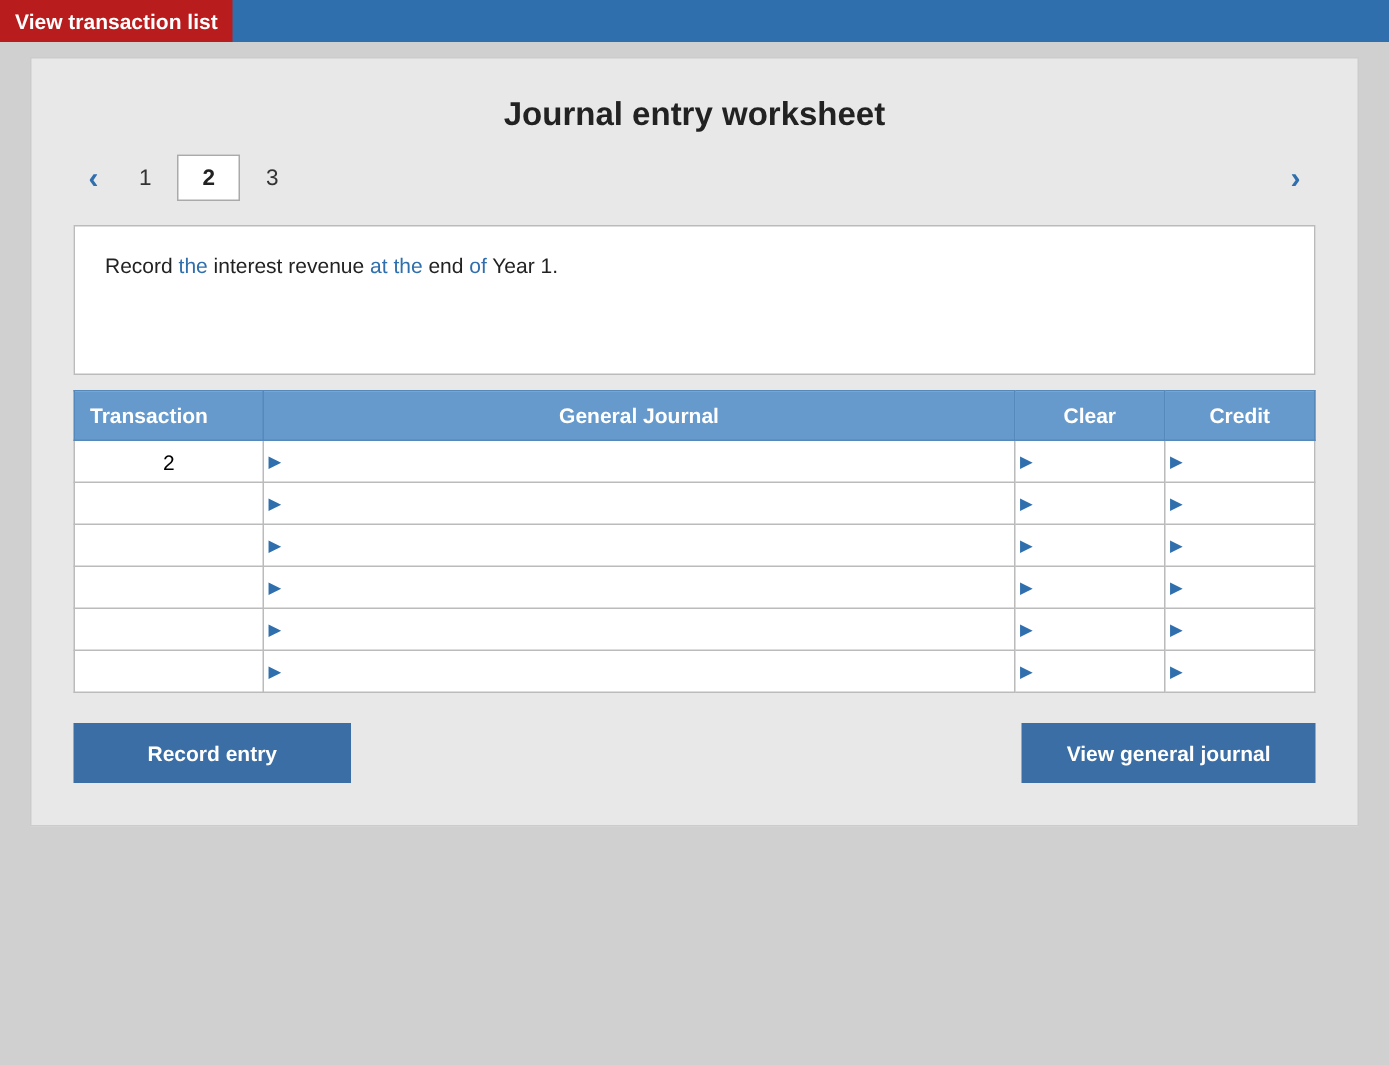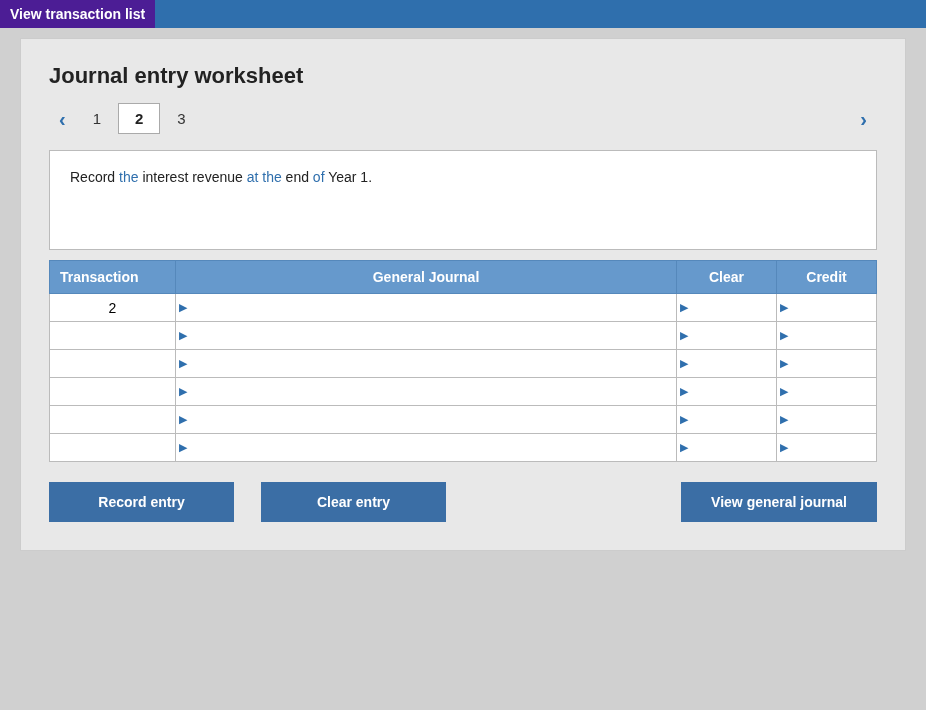--- a/index.html
+++ b/index.html
@@ -5,41 +5,42 @@
     * { box-sizing: border-box; margin: 0; padding: 0; }
     body {
       font-family: Arial, sans-serif;
       font-size: 14px;
       background: #d0d0d0;
       width: 926px;
       min-height: 710px;
     }
 
     .top-bar-btn {
-      background: #4c1d95;
+      background: #b91c1c;
       color: white;
       border: none;
       font-size: 14px;
       font-weight: bold;
       cursor: pointer;
       padding: 6px 10px;
     }
 
     .main-container {
       background: #e8e8e8;
       margin: 10px 20px;
       padding: 24px 28px 28px 28px;
       border: 1px solid #ccc;
     }
 
     .page-title {
       font-size: 22px;
       font-weight: bold;
       color: #222;
       margin-bottom: 14px;
+      text-align: center;
     }
 
     .tabs-row {
       display: flex;
       align-items: center;
       margin-bottom: 16px;
     }
 
     .nav-arrow {
       font-size: 20px;
@@ -336,17 +337,16 @@
               <span class="cell-arrow">▶</span>
               <input type="text" style="">
             </div>
           </td>
         </tr>
       </tbody>
   </table>
 
   <div class="buttons-row">
     <button class="btn-action">Record entry</button>
-    <button class="btn-action">Clear entry</button>
     <button class="btn-action btn-right">View general journal</button>
   </div>
 
 </div>
 
 </body></html>

